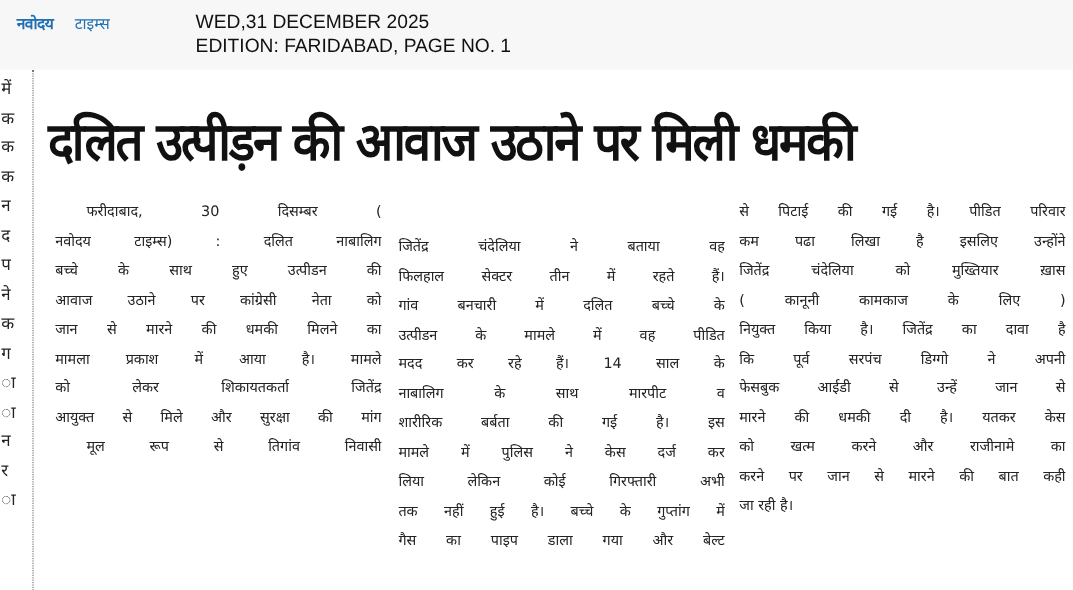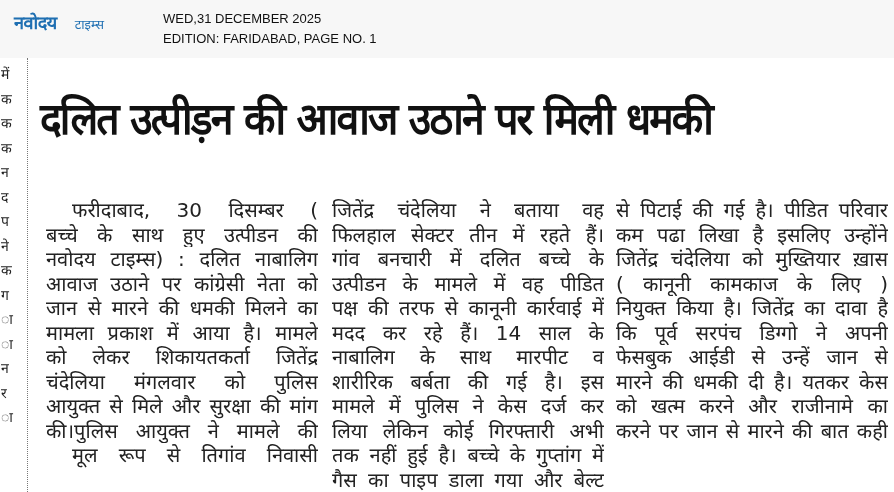--- a/index.html
+++ b/index.html
@@ -1,31 +1,31 @@
 <!DOCTYPE html>
 <html><head>
 <meta charset="utf-8">
 <style>
   html, body { margin:0; padding:0; }
   body { width:894px; height:492px; overflow:hidden; background:#ffffff; font-family:"DejaVu Sans", sans-serif; color:#1a1a1a; position:relative; }
   .topbar { position:absolute; left:0; top:0; width:894px; height:58px; background:#f7f7f7; }
   .logo { position:absolute; left:14px; top:10px; display:flex; align-items:baseline; color:#1f6fb2; }
-  .logo .main { font-family:"DejaVu Sans", sans-serif; font-weight:bold; font-size:18px; letter-spacing:-0.5px; }
+  .logo .main { font-family:"DejaVu Sans", sans-serif; font-weight:bold; font-size:13px; letter-spacing:-0.5px; }
   .logo .sub { font-family:"DejaVu Sans", sans-serif; font-size:13px; margin-left:18px; }
-  .meta { position:absolute; left:163px; top:9px; font-family:"Liberation Sans", sans-serif; font-size:13px; line-height:20px; color:#111; }
+  .meta { position:absolute; left:163px; top:9px; font-family:"Liberation Sans", sans-serif; font-size:16px; line-height:20px; color:#111; }
   .meta div { white-space:nowrap; }
   .leftstrip { position:absolute; left:0; top:62px; width:22px; font-family:"DejaVu Sans", sans-serif; font-size:14px; line-height:24.5px; color:#222; text-align:left; padding-left:1px; }
   .leftstrip span { display:block; height:24.5px; overflow:hidden; }
   .divider { position:absolute; left:27px; top:58px; height:434px; border-left:1px dotted #777; }
   .headline { position:absolute; left:40px; top:86px; width:850px; font-family:"DejaVu Sans", sans-serif; font-weight:bold; font-size:44px; line-height:66px; color:#111; letter-spacing:-2px; white-space:nowrap; transform:scaleX(0.93); transform-origin:left top; }
-  .col { position:absolute; top:198px; width:272px; font-family:"DejaVu Sans", sans-serif; font-size:20px; line-height:24.5px; color:#222; text-align:justify; text-align-last:justify; }
+  .col { position:absolute; top:164px; width:272px; font-family:"DejaVu Sans", sans-serif; font-size:12px; line-height:24.5px; color:#222; text-align:justify; text-align-last:justify; }
   .col .line { display:block; white-space:nowrap; overflow:hidden; text-align:justify; text-align-last:justify; height:24.5px; }
   .col .last { text-align-last:left; }
   .c1 { left:46px; }
-  .c2 { left:332px; }
+  .c2 { left:332px;margin-top:29px; }
   .c3 { left:616px; width:272px; }
 </style>
 </head>
 <body>
 
 <div class="topbar">
   <div class="logo">
     <span class="main">नवोदय</span>
     <span class="sub">टाइम्स</span>
   </div>
@@ -51,51 +51,49 @@
   <span>न</span>
   <span>र</span>
   <span>ा</span>
 </div>
 <div class="divider"></div>
 
 <div class="headline">दलित उत्पीड़न की आवाज उठाने पर मिली धमकी</div>
 
 <div class="col c1">
   <span class="line" style="padding-left:26px;box-sizing:border-box;">     फरीदाबाद, 30 दिसम्बर (</span>
+  <span class="line">नवोदय टाइम्स) : दलित नाबालिग</span>
   <span class="line">बच्चे के साथ हुए उत्पीडन की</span>
-  <span class="line">नवोदय टाइम्स) : दलित नाबालिग</span>
   <span class="line">आवाज उठाने पर कांग्रेसी नेता को</span>
   <span class="line">जान से मारने की धमकी मिलने का</span>
   <span class="line">मामला प्रकाश में आया है। मामले</span>
   <span class="line">को लेकर शिकायतकर्ता जितेंद्र</span>
-  <span class="line">चंदेलिया मंगलवार को पुलिस</span>
   <span class="line">आयुक्त से मिले और सुरक्षा की मांग</span>
-  <span class="line">की।पुलिस आयुक्त ने मामले की</span>
   <span class="line" style="padding-left:26px;box-sizing:border-box;">     मूल रूप से तिगांव निवासी</span>
 </div>
 
 <div class="col c2">
   <span class="line">जितेंद्र चंदेलिया ने बताया वह</span>
   <span class="line">फिलहाल सेक्टर तीन में रहते हैं।</span>
   <span class="line">गांव बनचारी में दलित बच्चे के</span>
   <span class="line">उत्पीडन के मामले में वह पीडित</span>
-  <span class="line">पक्ष की तरफ से कानूनी कार्रवाई में</span>
   <span class="line">मदद कर रहे हैं। 14 साल के</span>
   <span class="line">नाबालिग के साथ मारपीट व</span>
   <span class="line">शारीरिक बर्बता की गई है। इस</span>
   <span class="line">मामले में पुलिस ने केस दर्ज कर</span>
   <span class="line">लिया लेकिन कोई गिरफ्तारी अभी</span>
   <span class="line">तक नहीं हुई है। बच्चे के गुप्तांग में</span>
   <span class="line">गैस का पाइप डाला गया और बेल्ट</span>
 </div>
 
 <div class="col c3">
   <span class="line">से पिटाई की गई है। पीडित परिवार</span>
   <span class="line">कम पढा लिखा है इसलिए उन्होंने</span>
   <span class="line">जितेंद्र चंदेलिया को मुख्तियार ख़ास</span>
   <span class="line">( कानूनी कामकाज के लिए )</span>
   <span class="line">नियुक्त किया है। जितेंद्र का दावा है</span>
   <span class="line">कि पूर्व सरपंच डिग्गो ने अपनी</span>
   <span class="line">फेसबुक आईडी से उन्हें जान से</span>
   <span class="line">मारने की धमकी दी है। यतकर केस</span>
   <span class="line">को खत्म करने और राजीनामे का</span>
   <span class="line">करने पर जान से मारने की बात कही</span>
+  <span class="line last">जा रही है।</span>
 </div>
 
 </body></html>

